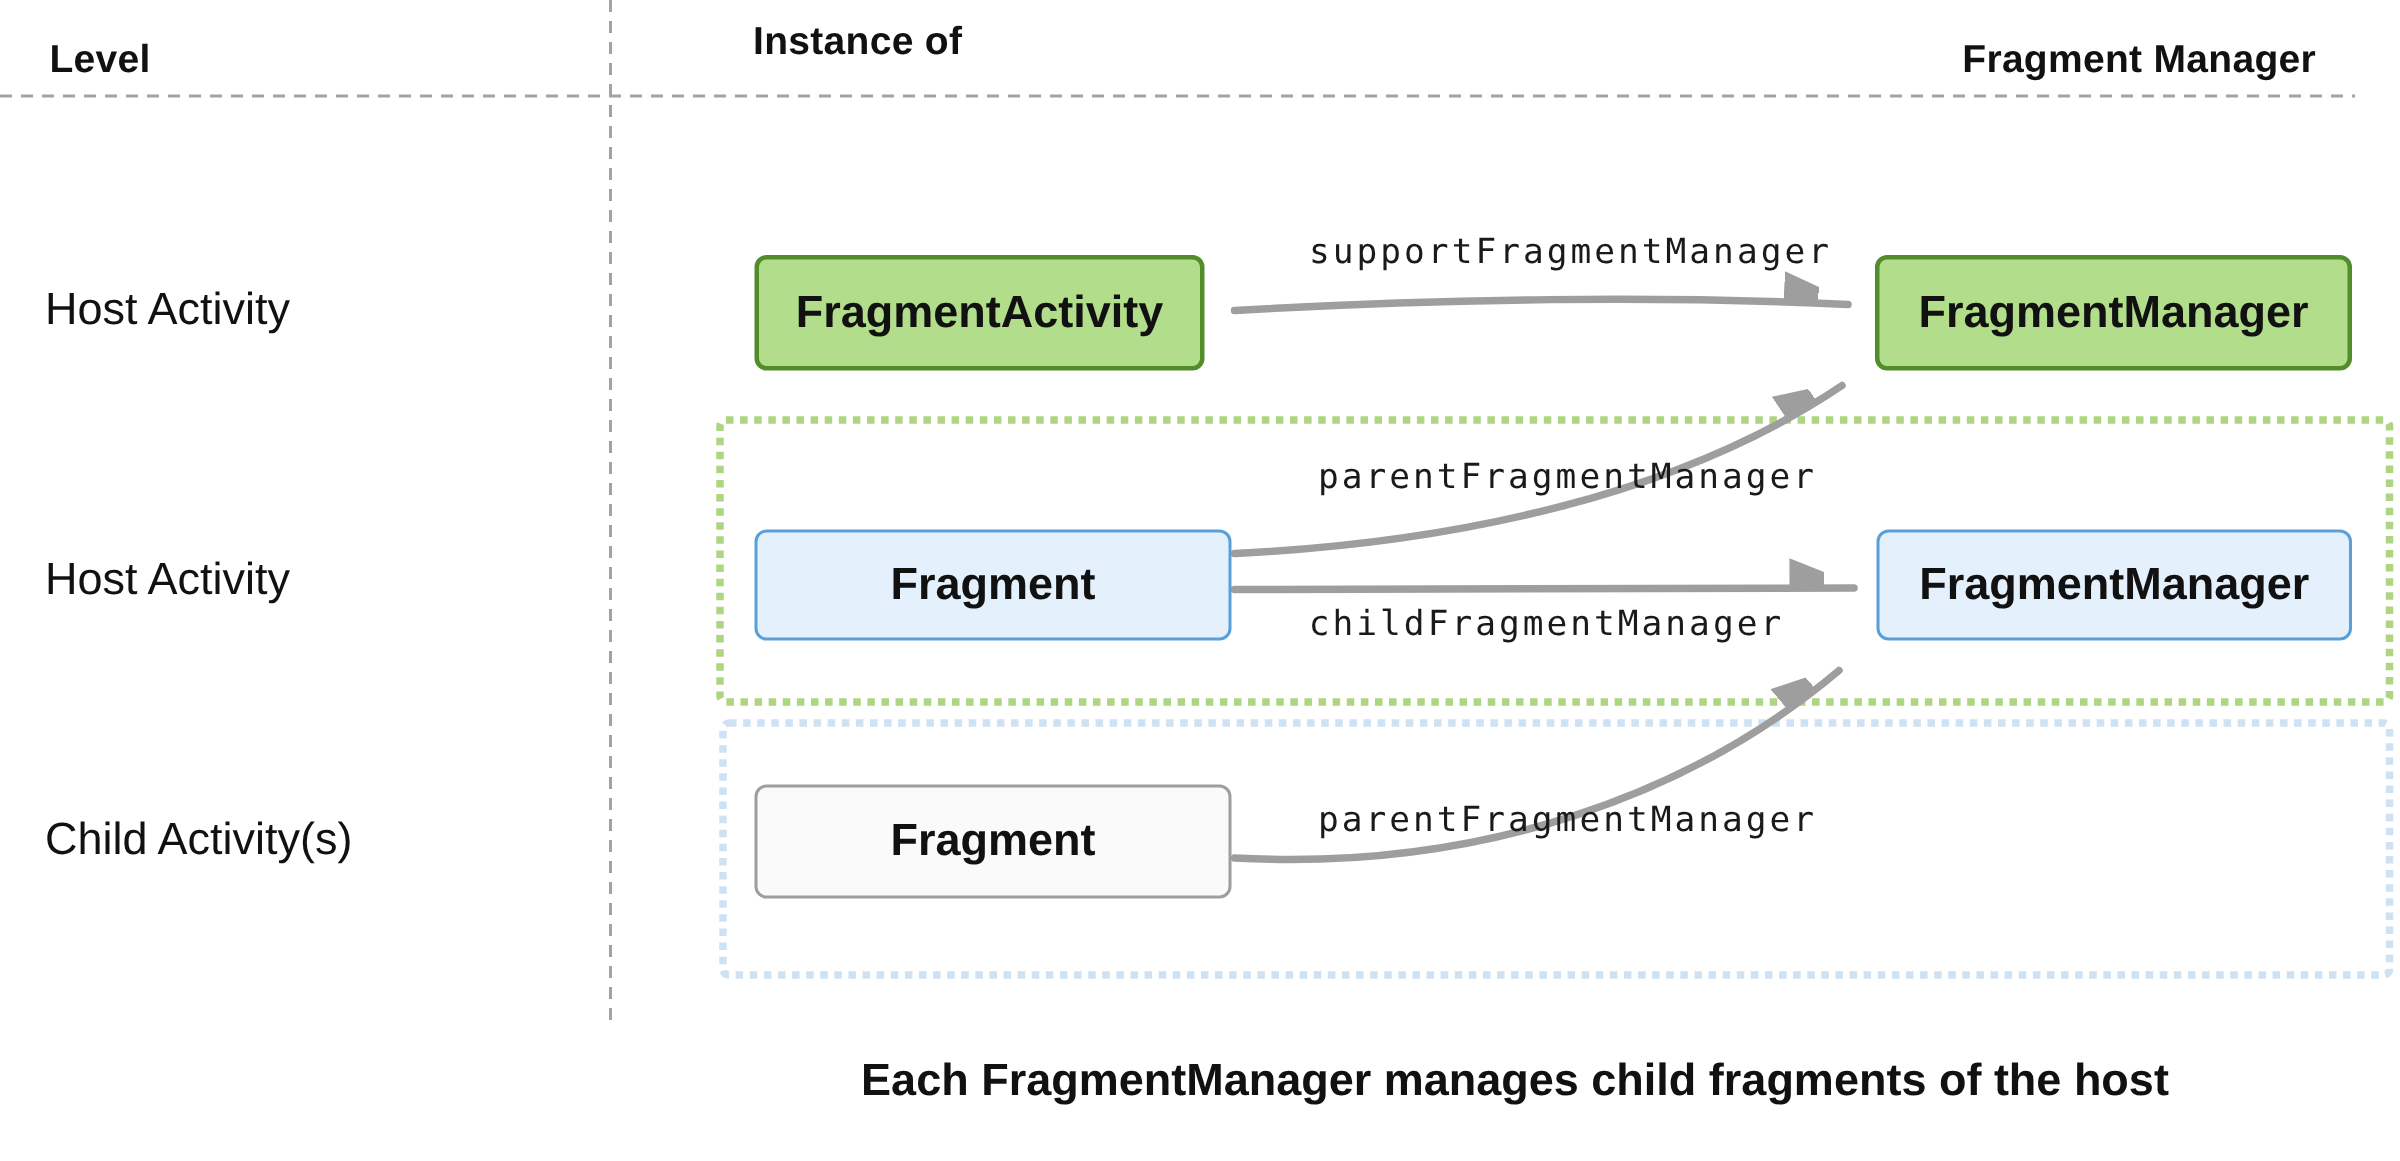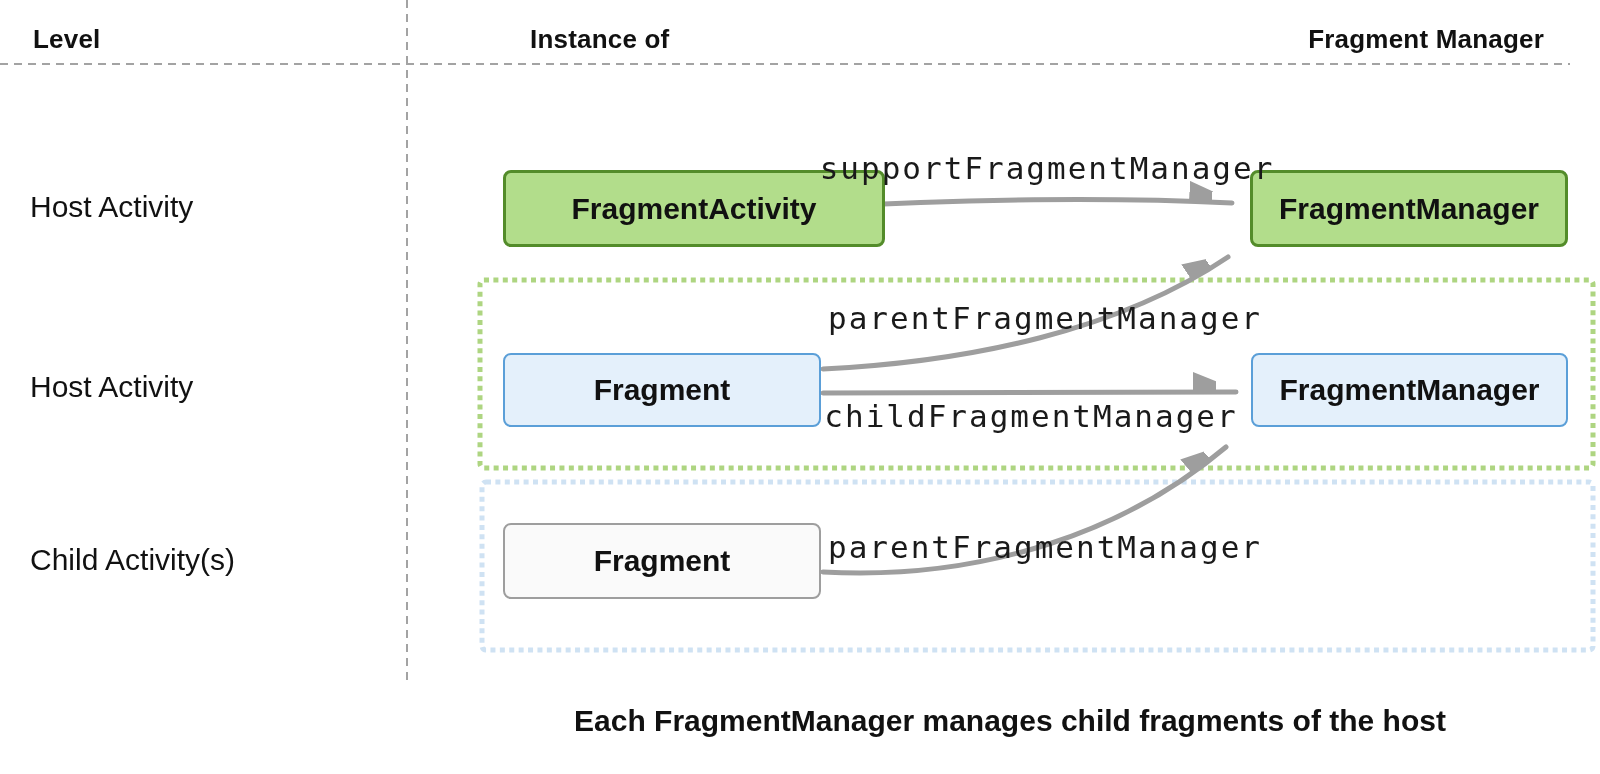--- a/index.html
+++ b/index.html
@@ -11,42 +11,42 @@
   }
   html,body{margin:0;padding:0;}
   body{
     width:1600px;height:774px;position:relative;background:#ffffff;
     font-family:"Liberation Sans",sans-serif;color:var(--text);overflow:hidden;
   }
   #overlay{position:absolute;left:0;top:0;width:1600px;height:774px;z-index:0;}
   .abs{position:absolute;white-space:nowrap;}
   .hdr{font-size:26px;font-weight:700;letter-spacing:.2px;}
   .hdr-level{left:33px;top:24px;}
-  .hdr-instance{left:502px;top:24px;margin-left:28px;}
+  .hdr-instance{left:502px;top:12px;}
   .hdr-fm{right:56px;top:24px;}
   .rowlbl{left:30px;font-size:30px;font-weight:400;}
   .row-activity{top:190px;}
   .row-fragment{top:370px;}
   .row-child{top:543px;}
   .box{
     position:absolute;display:flex;align-items:center;justify-content:center;
     border-radius:8px;font-size:30px;font-weight:700;z-index:2;
     box-sizing:border-box;
   }
   .box-green{background:var(--green_fill);border:3px solid var(--green_border);}
   .box-blue{background:var(--blue_fill);border:2px solid var(--blue_border);}
   .box-neutral{background:var(--neutral_fill);border:2px solid var(--neutral_border);}
-  .box-fa{left:503px;top:170px;width:382px;height:77px;}
+  .box-fa{left:503px;top:170px;width:300px;height:77px;}
   .box-fm1{left:1250px;top:170px;width:318px;height:77px;}
   .box-frag-host{left:503px;top:353px;width:318px;height:74px;}
   .box-fm2{left:1251px;top:353px;width:317px;height:74px;}
   .box-frag-child{left:503px;top:523px;width:318px;height:76px;}
   .mono{
     font-family:"DejaVu Sans Mono","Liberation Mono",monospace;
-    font-size:31px;letter-spacing:2px;color:#1a1a1a;z-index:3;
+    font-size:23px;letter-spacing:2px;color:#1a1a1a;z-index:3;
     transform:translate(-50%,-50%);
   }
   .lbl-support{left:1047px;top:168px;}
   .lbl-parent-host{left:1045px;top:318px;}
   .lbl-child{left:1031px;top:416px;}
   .lbl-parent-child{left:1045px;top:547px;}
   .caption{
     left:1010px;top:721px;transform:translate(-50%,-50%);
     font-size:30px;font-weight:700;z-index:3;
   }

